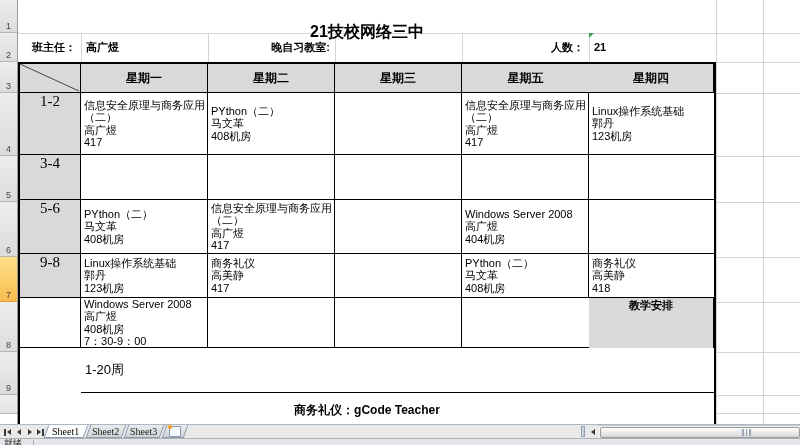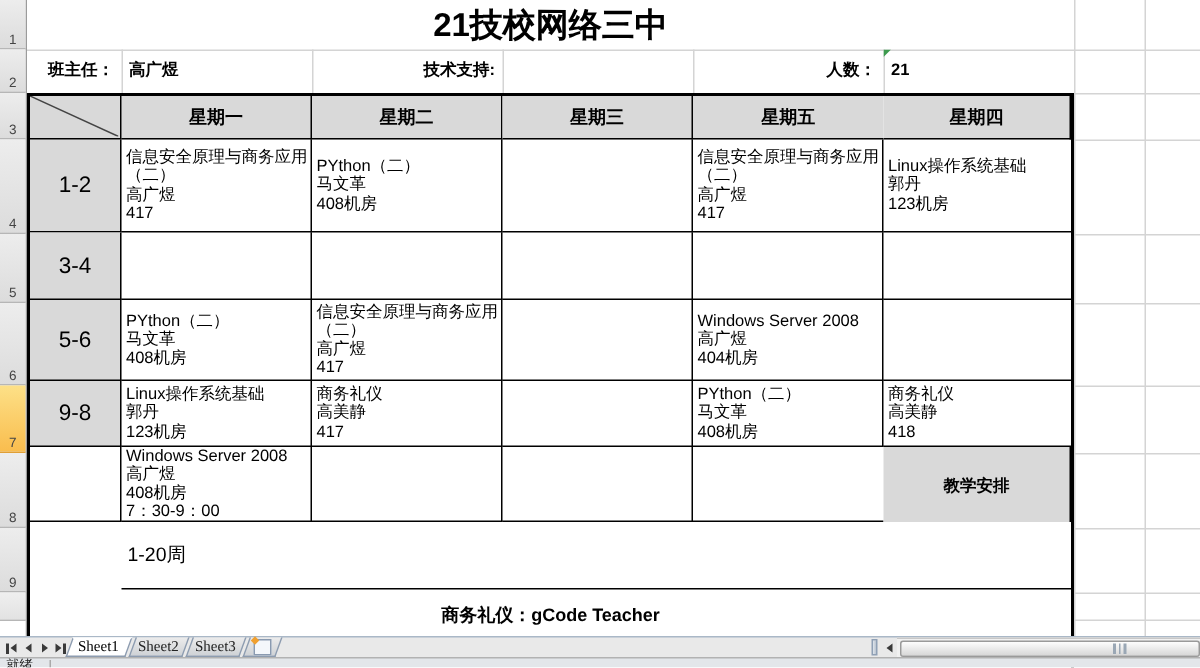--- a/index.html
+++ b/index.html
@@ -9,33 +9,33 @@
   .glh{position:absolute;height:1px;background:#d4d4d4;}
   .glv{position:absolute;width:1px;background:#d4d4d4;}
   
   .rowhdr{position:absolute;left:0;top:0;width:18px;height:424px;border-right:1px solid #9b9b9b;box-sizing:border-box;background:#fff;}
   .rh{box-sizing:border-box;border-bottom:1px solid #b6b6b6;background:linear-gradient(#ededed,#dcdcdc);
       display:flex;align-items:flex-end;justify-content:center;font-size:9px;color:#444;padding-bottom:1px;}
   .rh.active{background:linear-gradient(#fde087,#f9bd4e);border-bottom:1px solid #e09f35;}
   .rh.stub{background:linear-gradient(#efefef,#e2e2e2);}
   .rh.filler{background:#fff;border-bottom:none;}
   
-  .titlecell{position:absolute;left:18px;top:0;width:698px;height:33px;display:flex;align-items:center;justify-content:center;
-             font-size:22px;font-weight:bold;}
+  .titlecell{position:absolute;left:18px;top:16px;width:698px;height:33px;display:flex;align-items:center;justify-content:center;
+             font-size:16px;font-weight:bold;}
   .inf{position:absolute;top:33px;height:29px;line-height:29px;font-size:11px;font-weight:bold;box-sizing:border-box;padding:0 5px;overflow:hidden;}
   .inf.r{text-align:right;}
   .flag{position:absolute;left:0;top:0;width:0;height:0;border-top:5px solid #3e9b4f;border-right:5px solid transparent;}
   
   .tt{position:absolute;left:18px;top:62px;width:698px;height:405px;box-sizing:border-box;border:2px solid #000;
       display:grid;grid-template-columns:61px 127px 127px 127px 127px 125px;grid-template-rows:29px 62px 45px 54px 44px 50px 45px;}
   .c{box-sizing:border-box;border-right:1.5px solid #000;border-bottom:1.5px solid #000;overflow:hidden;}
   .lc{border-right:none;} .lr{border-bottom:none;}
   .hd{background:#d9d9d9;display:flex;align-items:center;justify-content:center;font-size:12px;font-weight:bold;}
   .corner{background:#d9d9d9;position:relative;}
-  .pd{background:#d9d9d9;display:flex;align-items:center;justify-content:center;font-size:15px;}
+  .pd{background:#d9d9d9;display:flex;justify-content:center;font-size:15px;font-family:Liberation Serif, serif;}
   .psm{font-size:11px;font-weight:bold;}
   .cc{display:flex;align-items:center;font-size:11px;line-height:12.5px;white-space:pre;padding:0 3px;}
   .merge5{grid-column:2 / span 5;display:flex;align-items:center;font-size:13px;font-weight:normal;padding-left:4px;box-sizing:border-box;border-bottom:1.5px solid #000;}
   
   .footer{position:absolute;left:18px;top:398px;width:698px;height:25px;display:flex;align-items:center;justify-content:center;
           font-size:12px;font-weight:bold;white-space:pre;}
   
   .tabbar{position:absolute;left:0;top:424px;width:800px;height:14px;background:#e9e9e9;border-top:1px solid #aab8c7;box-sizing:content-box;}
   .nav{position:absolute;top:2px;width:9px;height:10px;display:flex;align-items:center;justify-content:center;gap:1px;}
   .tri-l{width:0;height:0;border:3px solid transparent;border-right:4px solid #3a3a3a;border-left:none;}
@@ -113,21 +113,21 @@
     <div class="rh stub" style="height:19px;"></div>
     <div class="rh filler" style="height:10px;"></div>
   </div>
 
   <div class="titlecell">
     <span>21技校网络三中</span>
   </div>
 
   <div class="inf r" style="left:18px;width:63px;"><span>班主任：</span></div>
   <div class="inf" style="left:81px;width:127px;"><span>高广煜</span></div>
-  <div class="inf r" style="left:208px;width:127px;"><span>技术支持:</span></div>
+  <div class="inf r" style="left:208px;width:127px;"><span>晚自习教室:</span></div>
   <div class="inf" style="left:335px;width:127px;"><span></span></div>
   <div class="inf r" style="left:462px;width:127px;"><span>人数：</span></div>
   <div class="inf" style="left:589px;width:127px;position:absolute;">
     <span class="flag"></span>
     <span>21</span>
   </div>
 
   <div class="tt">
     <div class="c corner">
       <svg width="59" height="27" viewBox="0 0 59 27">

